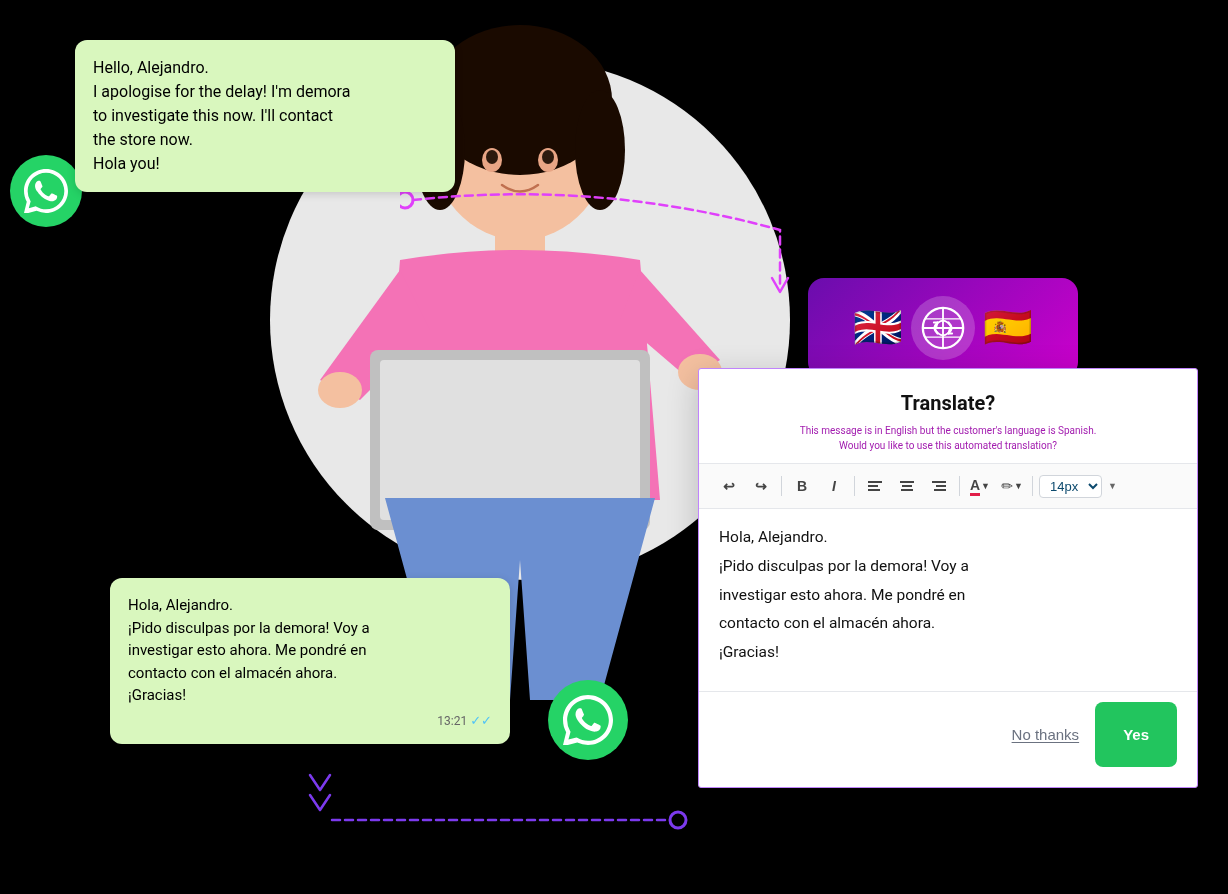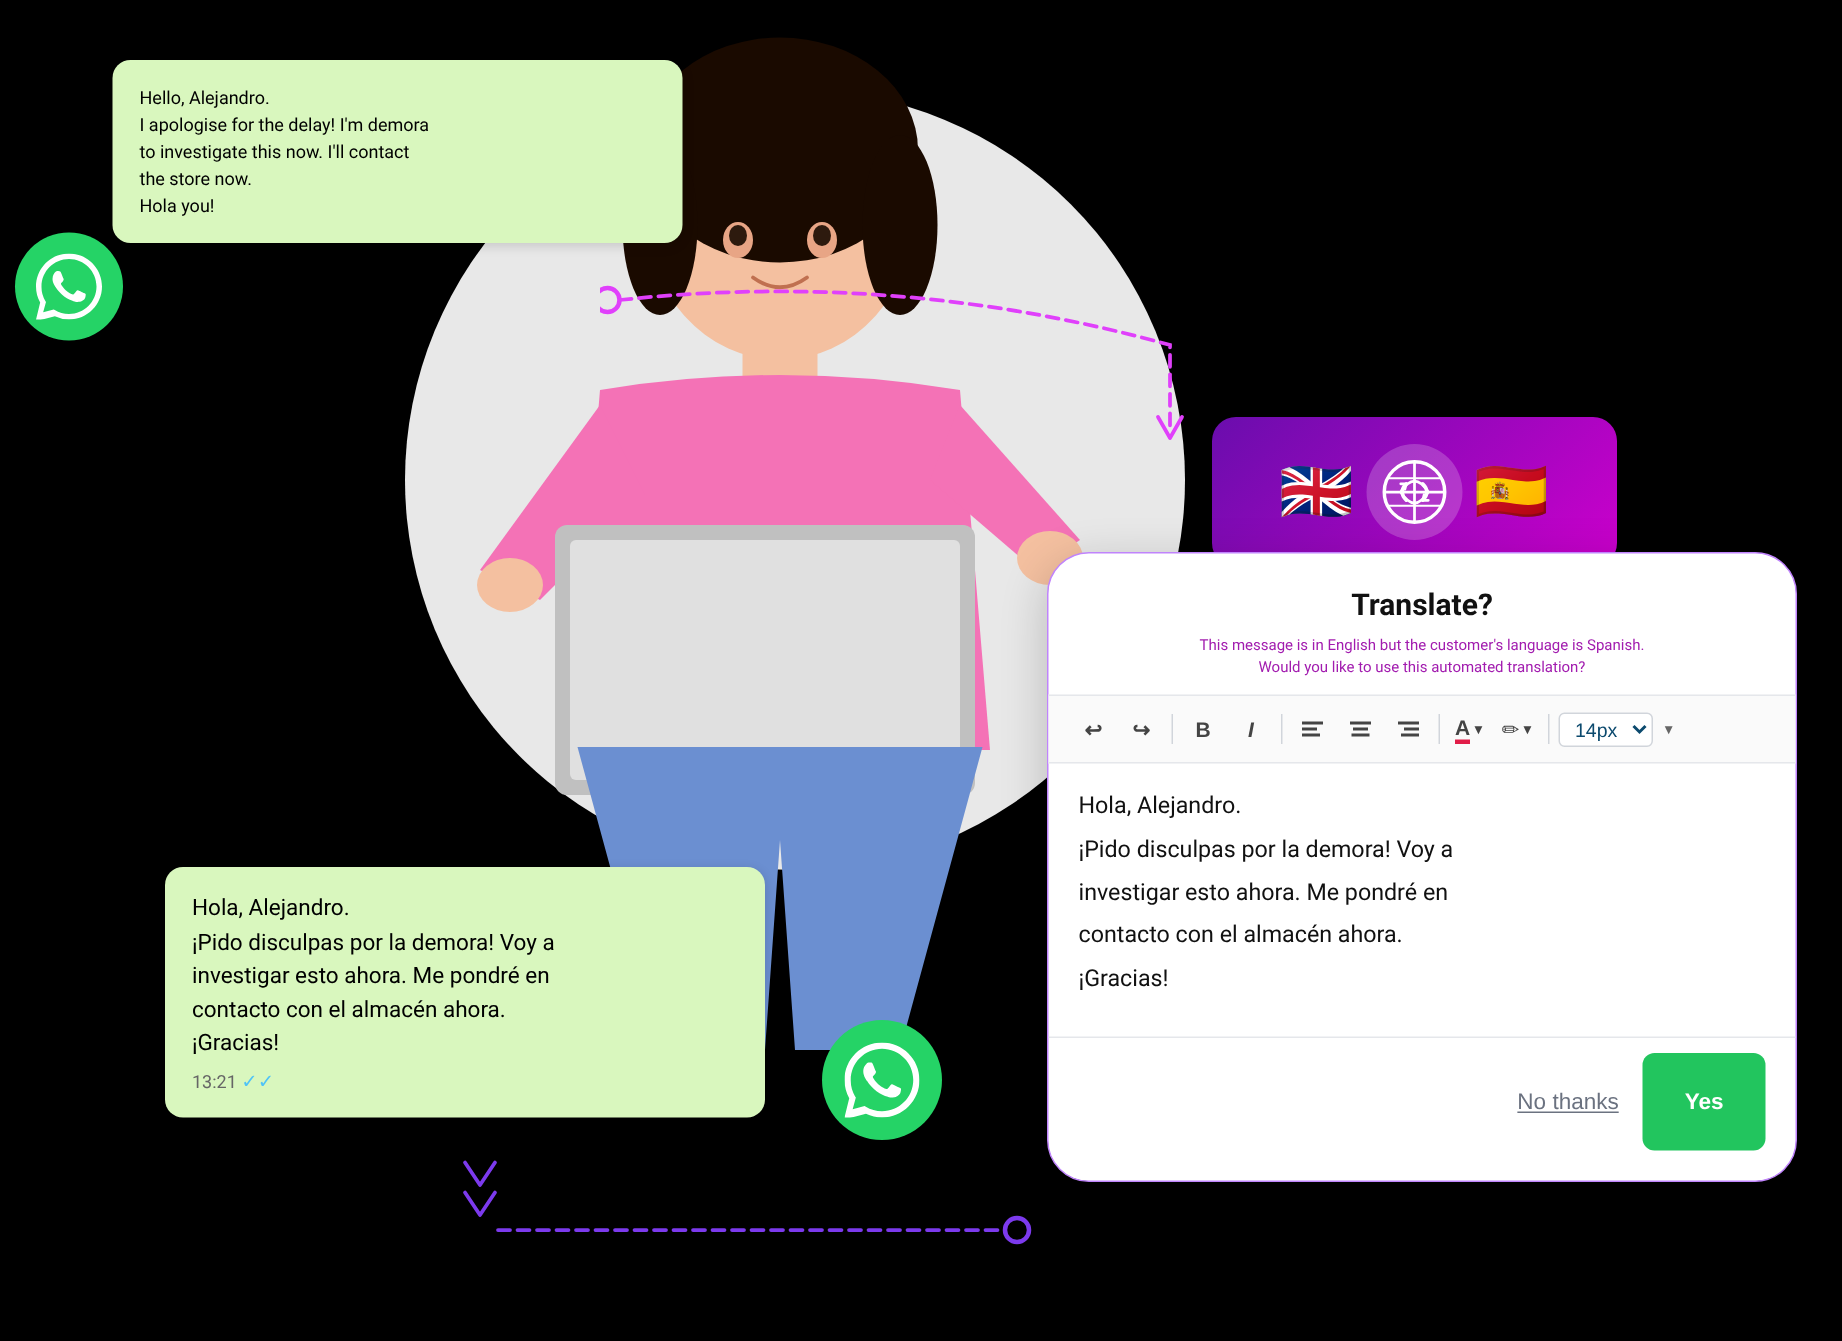--- a/index.html
+++ b/index.html
@@ -85,21 +85,21 @@
       left: 75px;
       width: 380px;
       background: #d9f7be;
       border-radius: 12px;
       padding: 16px 18px;
       z-index: 10;
       box-shadow: 0 2px 8px rgba(0,0,0,0.15);
     }
 
     .chat-bubble-top p {
-      font-size: 12px;
+      font-size: 16px;
       color: #000;
       line-height: 1.5;
     }
 
     
     .chat-bubble-bottom {
       position: absolute;
       top: 578px;
       left: 110px;
       width: 400px;
@@ -110,20 +110,21 @@
       box-shadow: 0 2px 8px rgba(0,0,0,0.15);
     }
 
     .chat-bubble-bottom p {
       font-size: 15px;
       color: #000;
       line-height: 1.5;
     }
 
     .chat-time {
+      text-align: right;
       font-size: 12px;
       color: #666;
       margin-top: 6px;
     }
 
     .check-marks {
       color: #4FC3F7;
       font-size: 13px;
     }
 
@@ -160,21 +161,21 @@
       font-size: 36px;
     }
 
     
     .translate-dialog {
       position: absolute;
       top: 368px;
       right: 30px;
       width: 500px;
       background: #fff;
-      border-radius: 28px;
+      border-radius: 3px;
       z-index: 12;
       box-shadow: 0 8px 32px rgba(0,0,0,0.2);
       border: 1.5px solid #c084fc;
       padding: 0 0 20px 0;
     }
 
     .dialog-header {
       text-align: center;
       padding: 22px 24px 10px;
     }

